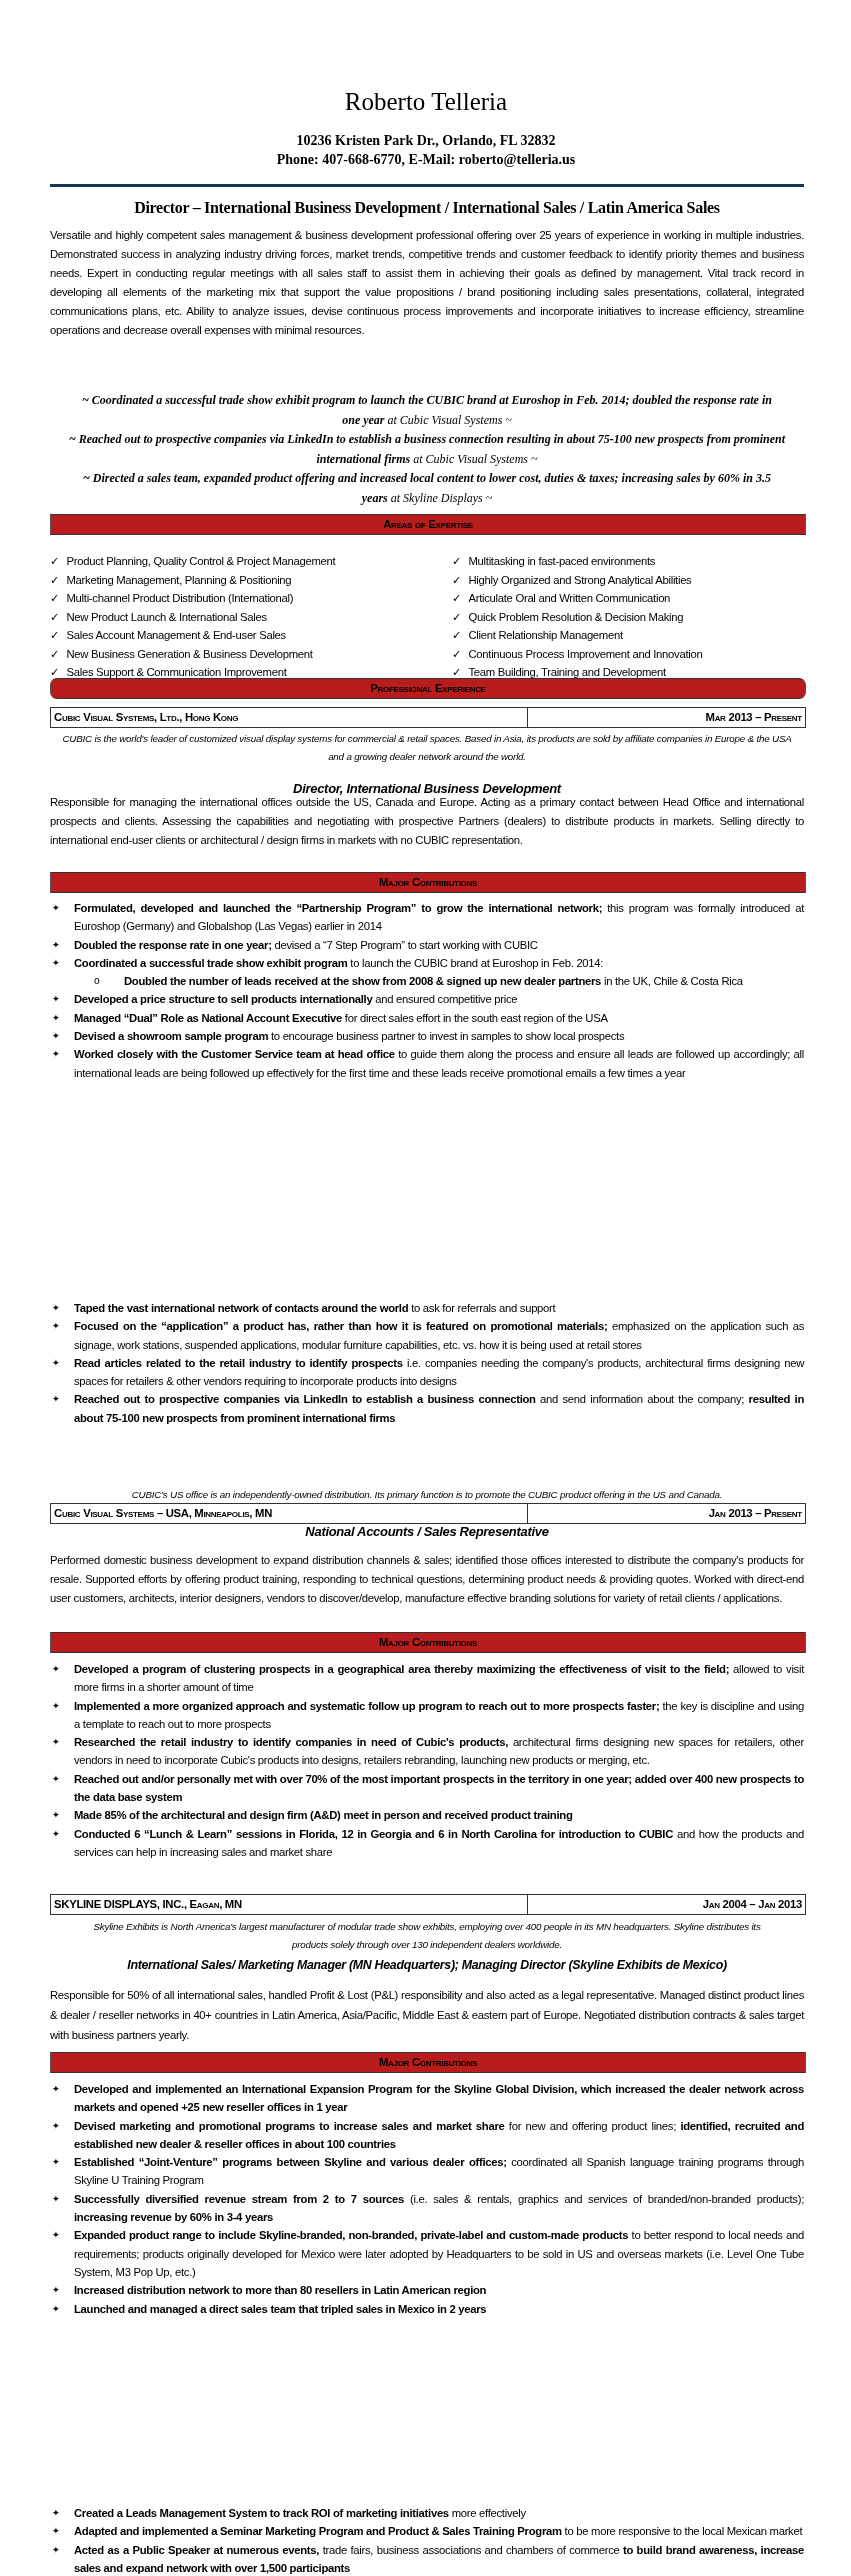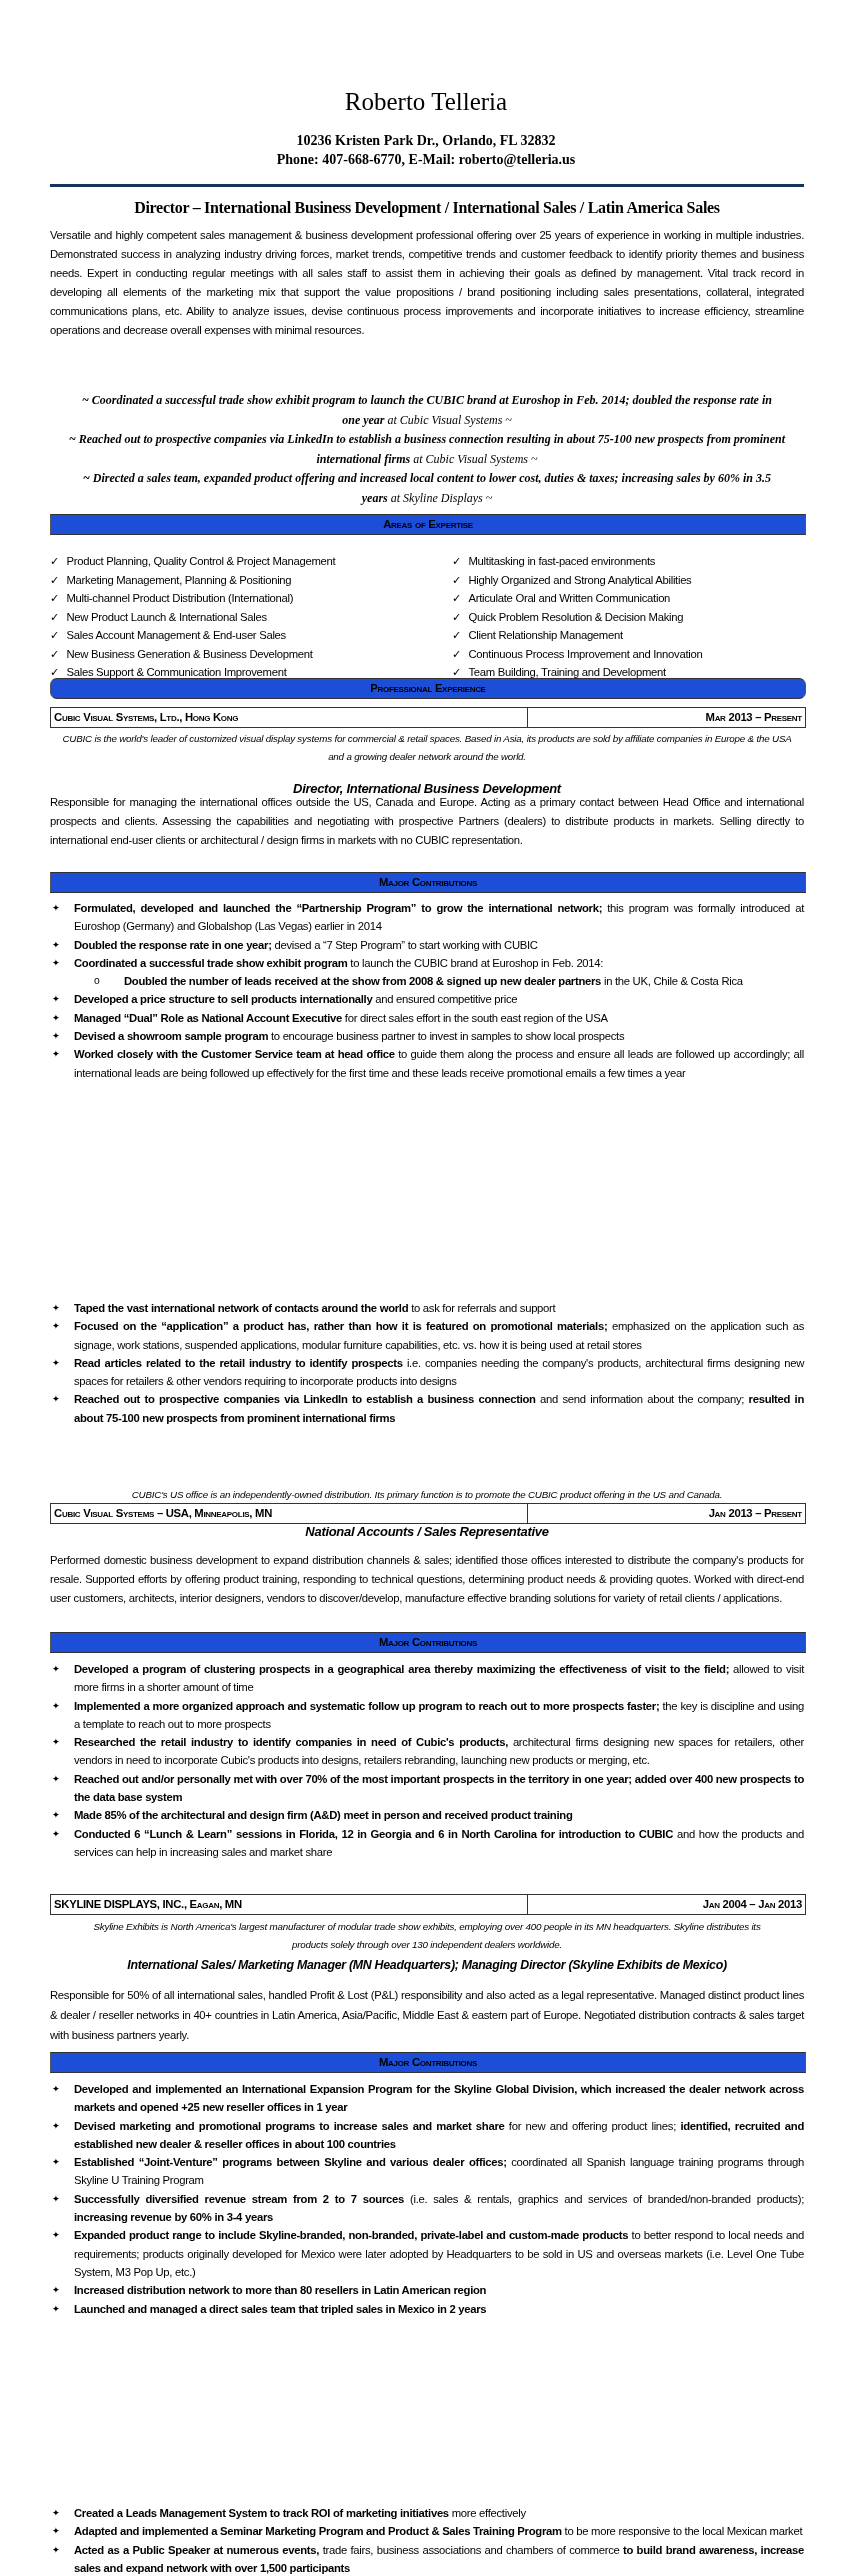--- a/index.html
+++ b/index.html
@@ -10,21 +10,21 @@
   .narrow { font-family:"Liberation Sans", sans-serif; letter-spacing:-0.3px; }
   .name { top:88px; left:0; width:852px; text-align:center; font-size:25px; font-weight:normal; }
   .addr { top:133px; left:0; width:852px; text-align:center; font-size:14px; font-weight:bold; }
   .phone { top:152px; left:0; width:852px; text-align:center; font-size:14px; font-weight:bold; }
   .rule { top:184px; height:2.6px; background:#14345a; }
   .title { top:199px; font-size:16px; font-weight:bold; text-align:center; white-space:nowrap; letter-spacing:-0.3px; }
   .para { font-size:11.3px; line-height:19px; text-align:justify; }
   .hl { font-size:12px; line-height:19.6px; text-align:center; font-style:italic; }
   .hl b { font-weight:bold; }
   .hl .co { font-weight:normal; }
-  .sechead { height:18.5px; background:#1d4ed8; border:0.5px solid #555; border-top:1.5px solid #333; border-bottom:1.5px solid #333;
+  .sechead { height:18.5px; background:#b91c1c; border:0.5px solid #555; border-top:1.5px solid #333; border-bottom:1.5px solid #333;
              text-align:center; font-weight:bold; font-variant:small-caps; font-size:11.3px; line-height:18.5px; letter-spacing:-0.3px; }
   .exp-col { position:absolute; width:361px; font-size:11.3px; line-height:18.5px;margin-top:7px; }
   .exp-item { white-space:nowrap; }
   .check { display:inline-block; width:16.5px; }
   .comprow { height:18.5px; border-top:1.5px solid #333; border-bottom:1.5px solid #333; border-left:0.5px solid #333; border-right:0.5px solid #333;
              display:flex; font-weight:bold; font-variant:small-caps; font-size:11.3px; line-height:18.5px; letter-spacing:-0.3px; }
   .comprow .cname { flex:0 0 473px; padding-left:3.1px; border-right:0.5px solid #333; }
   .comprow .cdate { flex:1; text-align:right; padding-right:3.1px; }
   .cdesc { font-size:9.8px; line-height:18px; font-style:italic; text-align:center; letter-spacing:-0.2px; }
   .role { font-size:13px; font-weight:bold; font-style:italic; text-align:center; letter-spacing:-0.3px; white-space:nowrap; }

